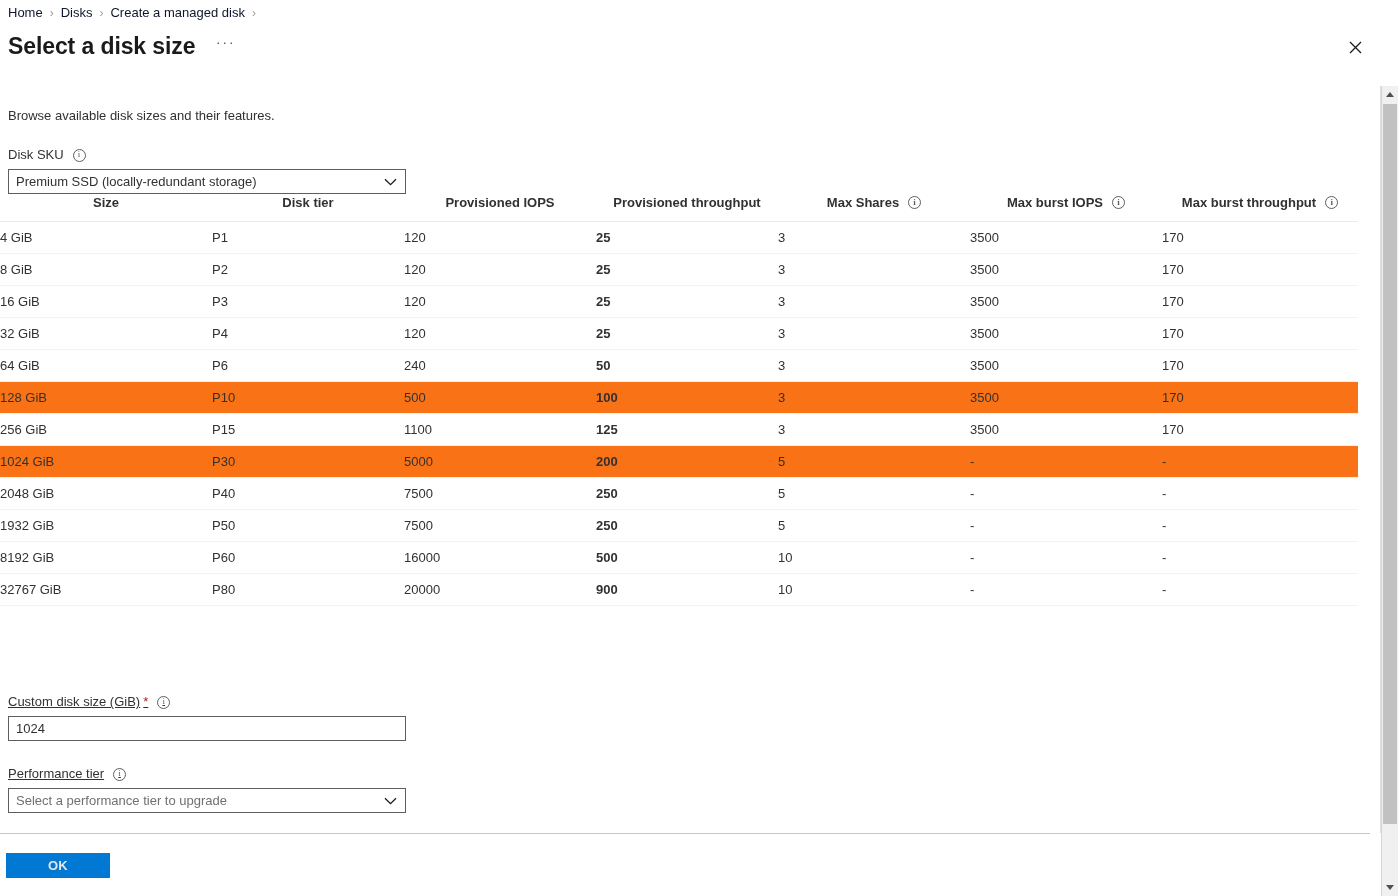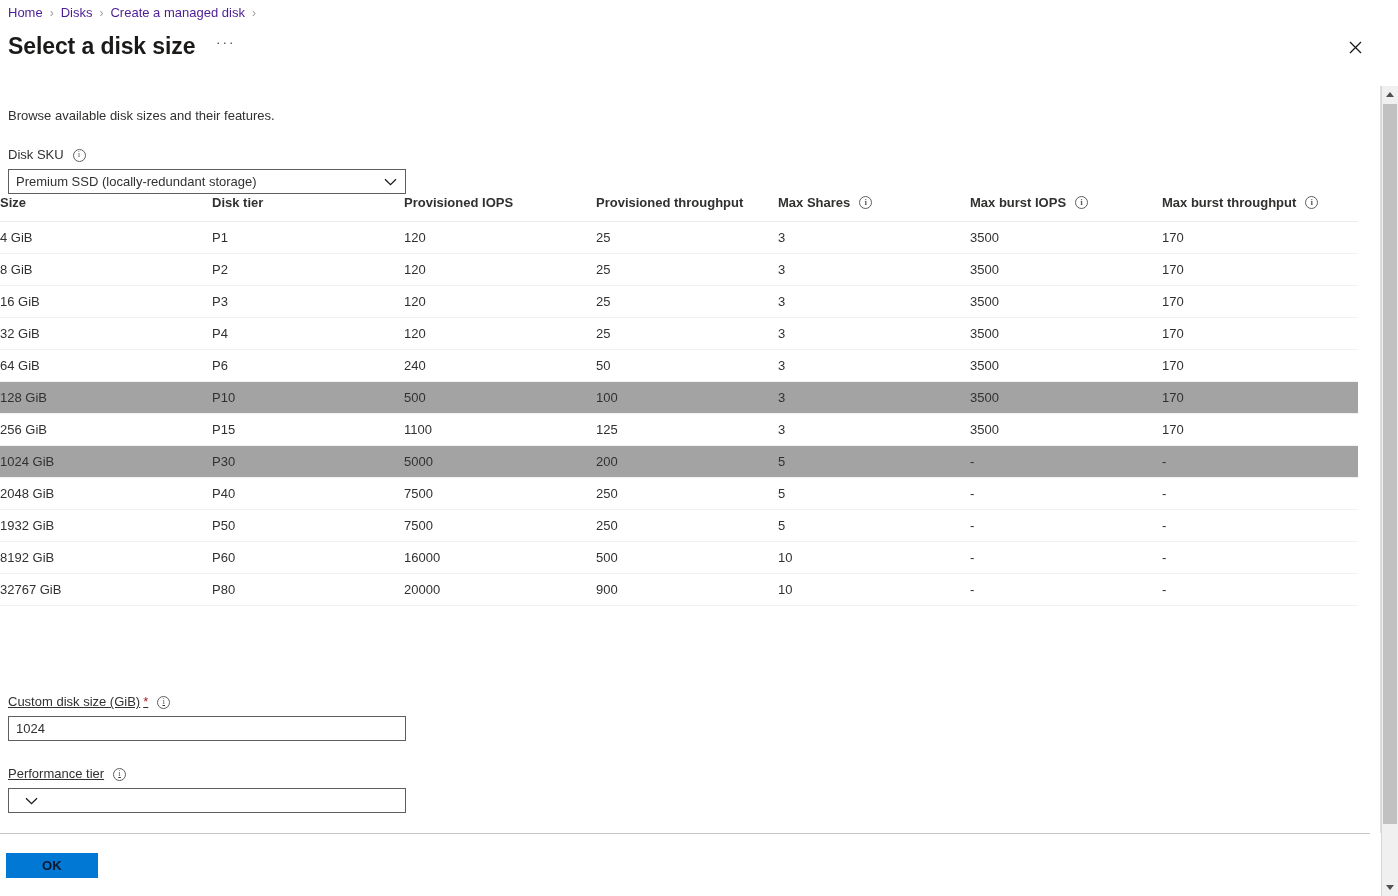--- a/index.html
+++ b/index.html
@@ -15,21 +15,21 @@
   }
   #root { position: relative; width: 1398px; height: 896px; }
 
   
   .breadcrumb {
     position: absolute; left: 8px; top: 4px;
     font-size: 13px; line-height: 18px;
     display: flex; align-items: center; gap: 0;
     white-space: nowrap;
   }
-  .crumb { color: #4c1d95; cursor: pointer; }
+  .crumb { color: #0f172a; cursor: pointer; }
   .crumb-sep {
     color: #a19f9d; margin: 0 7px; font-size: 12px;
     display: inline-block;
   }
 
   
   .title-row {
     position: absolute; left: 8px; top: 30px;
     display: flex; align-items: center;
   }
@@ -113,62 +113,62 @@
   .disk-table th {
     text-align: left;
     font-weight: 600;
     font-size: 13px;
     color: #323130;
     padding: 0 0 11px 0;
     border-bottom: 1px solid #edebe9;
     vertical-align: bottom;
     white-space: nowrap;
   }
-  .disk-table th .th-inner { display: flex; align-items: center; }
+  .disk-table th .th-inner { display: flex; align-items: center; justify-content: center; }
   .disk-table td {
     padding: 0;
     height: 32px;
     color: #323130;
     border-bottom: 1px solid #f3f2f1;
     white-space: nowrap;
     vertical-align: middle;
   }
-  .disk-table tr.hl td { background: #a3a3a3; }
+  .disk-table tr.hl td { background: #f97316; }
   .col-size   { width: 212px; }
   .col-tier   { width: 192px; }
   .col-iops   { width: 192px; }
   .col-thr    { width: 182px; }
   .col-shares { width: 192px; }
   .col-burst  { width: 192px; }
   .col-bthr   { width: 196px; }
   .pad-size   { padding-left: 20px; }
   .pad-tier   { padding-left: 8px; }
   .pad-iops   { padding-left: 8px; }
-  .pad-thr    { padding-left: 8px; }
+  .pad-thr    { padding-left: 8px; font-weight: bold; }
   .pad-shares { padding-left: 8px; }
   .pad-burst  { padding-left: 8px; }
   .pad-bthr   { padding-left: 8px; }
 
   
   .bottom-fields { position: absolute; left: 8px; top: 607px; }
   .fld { margin-bottom: 0; }
   .fld + .fld { margin-top: 24px; }
   .fld .field-label { margin-bottom: 5px; text-decoration: underline; }
 
   
   .footer {
     position: absolute; left: 0; top: 833px;
     width: 1370px; height: 63px;
     background: #fff;
     border-top: 1px solid #c8c6c4;
   }
   .ok-btn {
     position: absolute; left: 6px; top: 19px;
-    width: 92px; height: 25px;
-    background: #0078d4; color: #0f172a;
+    width: 104px; height: 25px;
+    background: #0078d4; color: #e5e5e5;
     border: none; cursor: pointer;
     font-size: 13px; font-weight: 600;
     font-family: "Liberation Sans", sans-serif;
     display: flex; align-items: center; justify-content: center;
     letter-spacing: .2px;
   }
 
   
   .scrollbar {
     position: absolute; right: 0; top: 86px;
@@ -424,20 +424,21 @@
       </div>
 
       <div class="fld">
         <div class="field-label">
           <span>Performance tier</span>
           <span class="info-icon">
               <i>i</i>
             </span>
         </div>
         <div class="ctrl">
+          <span class="val placeholder">Select a performance tier to upgrade</span>
           <span class="chev">
             <svg width="13" height="8" viewBox="0 0 13 8">
                 <path d="M1 1.3 L6.5 6.6 L12 1.3" stroke="#1b1a19" stroke-width="1.3" fill="none"></path>
               </svg>
           </span>
         </div>
       </div>
     </div>
 
   </div>

